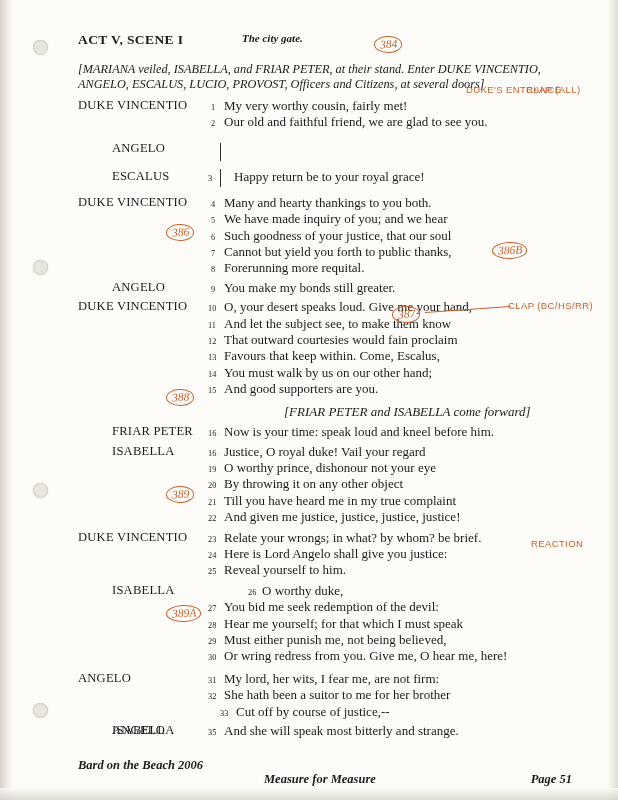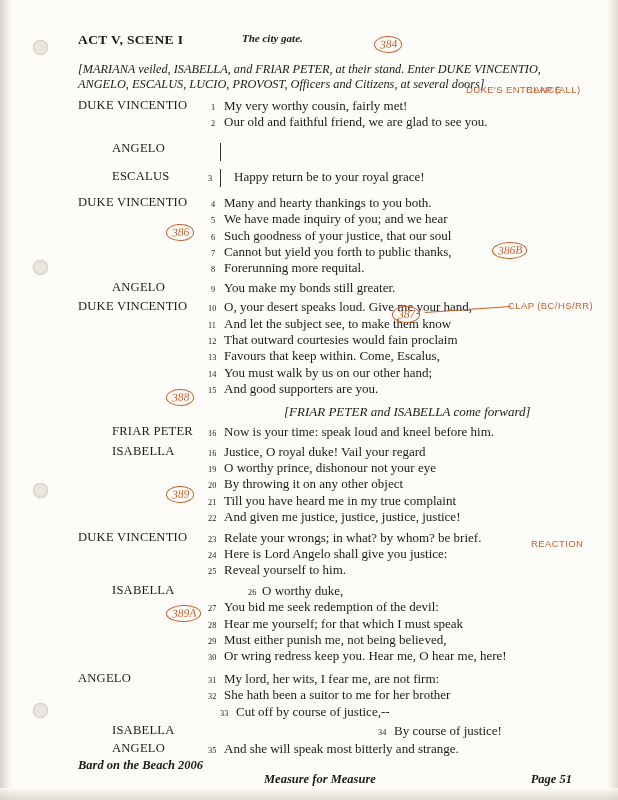--- a/index.html
+++ b/index.html
@@ -262,38 +262,35 @@
       </div>
     </div>
 
     <div class="speech" style="margin-top:4px;">
       <div class="spk indent">ISABELLA</div>
       <div class="lines">
         <div class="ln indent-line"><span class="num wide" style="left:24px;">26</span><span>O worthy duke,</span></div>
         <div class="ln"><span class="num wide">27</span><span>You bid me seek redemption of the devil:</span></div>
         <div class="ln"><span class="num wide">28</span><span>Hear me yourself; for that which I must speak</span></div>
         <div class="ln"><span class="num wide">29</span><span>Must either punish me, not being believed,</span></div>
-        <div class="ln"><span class="num wide">30</span><span>Or wring redress keep you. Hear me, O hear me, here!</span></div>
+        <div class="ln"><span class="num wide">30</span><span>Or wring redress from you. Give me, O hear me, here!</span></div>
       </div>
     </div>
 
     <div class="speech" style="margin-top:6px;">
       <div class="spk">ANGELO</div>
       <div class="lines">
         <div class="ln"><span class="num wide">31</span><span>My lord, her wits, I fear me, are not firm:</span></div>
         <div class="ln"><span class="num wide">32</span><span>She hath been a suitor to me for her brother</span></div>
         <div class="ln" style="padding-left:12px;"><span class="num wide" style="left:-4px;">33</span><span>Cut off by course of justice,--</span></div>
       </div>
     </div>
 
     <div class="speech" style="margin-top:3px;">
       <div class="spk indent">ISABELLA</div>
-      <div class="lines">
-        <div class="ln" style="padding-left:170px;"><span class="num wide" style="left:154px;">34</span><span>By course of justice!</span></div>
-      </div>
     </div>
 
     <div class="speech" style="margin-top:2px;">
       <div class="spk indent">ANGELO</div>
       <div class="lines">
         <div class="ln"><span class="num wide">35</span><span>And she will speak most bitterly and strange.</span></div>
       </div>
     </div>
 
   </div>

